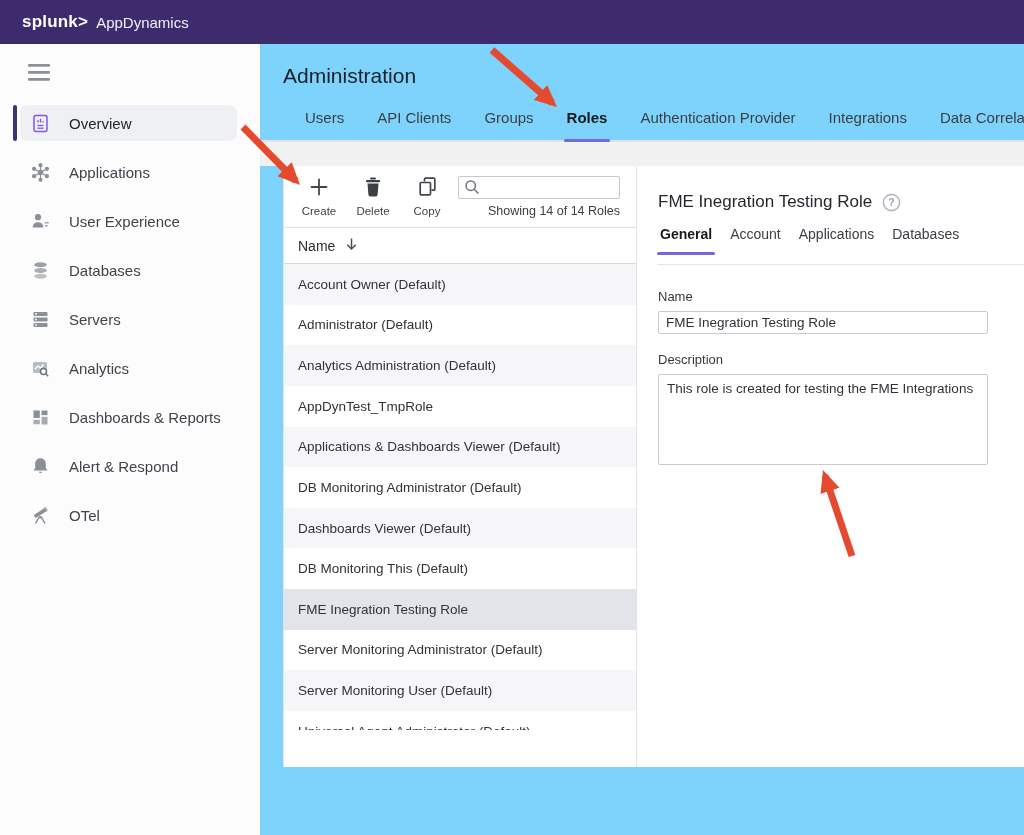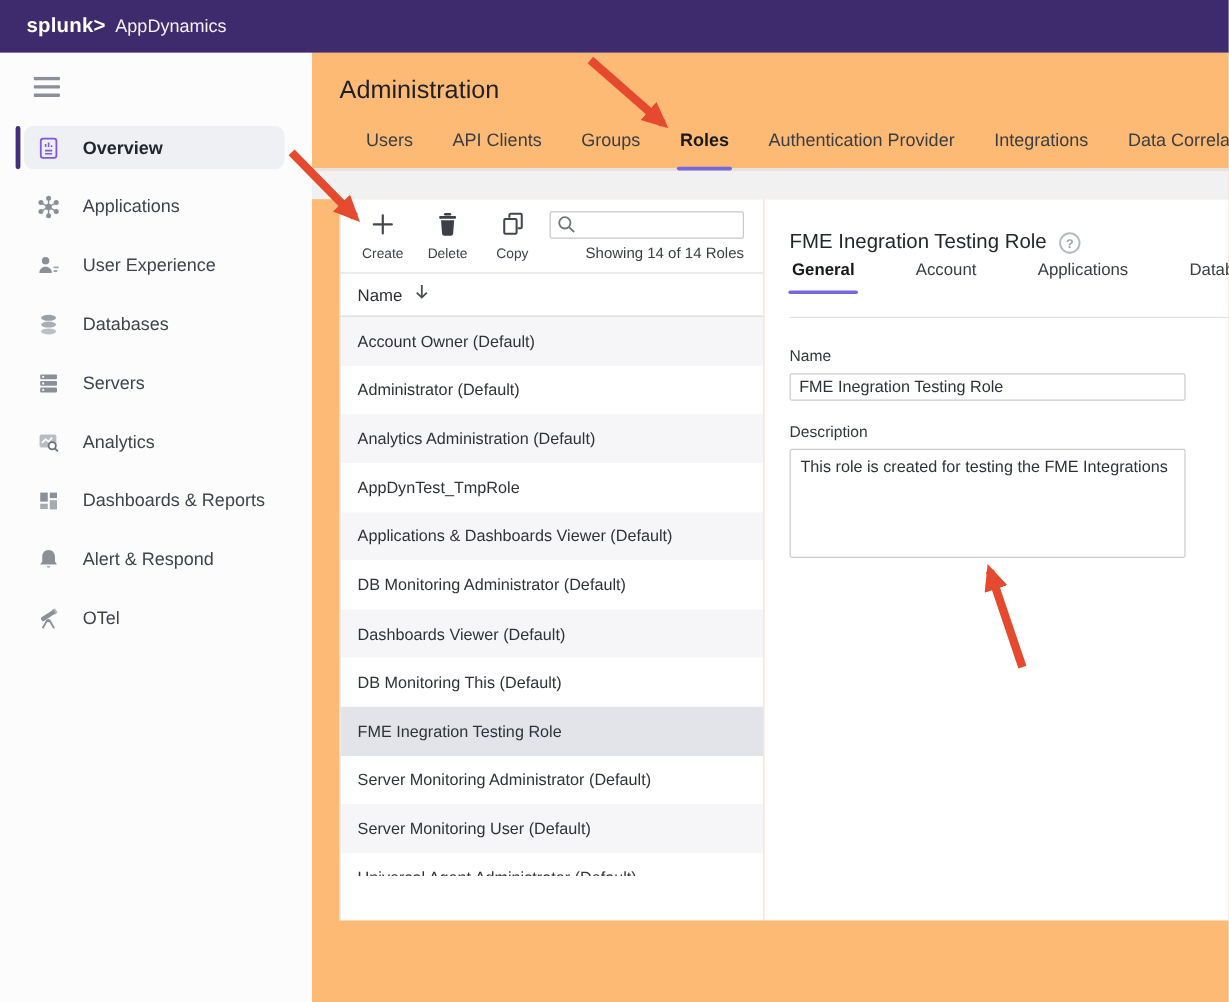--- a/index.html
+++ b/index.html
@@ -8,27 +8,27 @@
   .page { position:relative; width:1024px; height:652px; }
 
   
   .topbar { height:44px; background:#3d2b6d; display:flex; align-items:center; padding-left:22px; }
   .brand-splunk { color:#fff; font-weight:bold; font-size:17px; letter-spacing:.2px; }
   .brand-product { color:#f2f0fa; font-size:15px; margin-left:8px; font-weight:400; }
 
   
   .app-body { display:flex; height:791px; }
   .sidebar { width:260px; background:#fcfcfd; padding-top:18px; flex:none; }
-  .main { flex:1; background:#fdba74; min-width:0; }
+  .main { flex:1; background:#7dd3fc; min-width:0; }
 
   
   .hamburger { margin:2px 0 20px 28px; width:22px; height:17px; cursor:pointer; }
   .side-item { position:relative; height:36px; margin:0 23px 13px 20px; border-radius:8px;
     display:flex; align-items:center; padding-left:10px; gap:18px; font-size:15px; color:#3f444b; cursor:pointer; }
-  .side-item.active { background:#eef0f3; color:#23262b; font-weight:bold;margin-top:24px; }
+  .side-item.active { background:#eef0f3; color:#23262b; font-weight:normal;margin-top:24px; }
   .side-item.active::before { content:''; position:absolute; left:-7px; top:0; width:4px; height:36px;
     border-radius:3px; background:#43307c; }
   .side-icon { width:21px; height:21px; display:flex; align-items:center; justify-content:center; flex:none; }
 
   
   .admin-header { padding:18px 0 0 23px; }
   .admin-title { font-size:21px; font-weight:500; color:#1d2025; line-height:28px; }
   .tabs { display:flex; gap:33px; padding-left:45px; height:52px; align-items:flex-end;
     border-bottom:2px solid #e3e3e5; }
   .tab { padding-bottom:14px; position:relative; font-size:15px; color:#3a3e44; cursor:pointer; white-space:nowrap; }
@@ -61,21 +61,21 @@
   .roles-list { height:466px; overflow:hidden; }
   .role-row { height:40.64px; display:flex; align-items:center; padding-left:14px;
     font-size:13.5px; color:#2f3338; background:#fff; cursor:pointer; }
   .role-row:nth-child(odd) { background:#f6f6f8; }
   .role-row.selected { background:#e3e4e9; }
 
   
   .detail-title-row { display:flex; align-items:center; gap:10px; padding-top:22px; height:50px; }
   .detail-title { font-size:17px; font-weight:500; color:#24272c; }
   .q-icon { display:flex; cursor:pointer; }
-  .dtabs { display:flex; gap:51px; padding-left:2px; height:49px; align-items:flex-start;
+  .dtabs { display:flex; gap:18px; padding-left:2px; height:49px; align-items:center;
     border-bottom:1px solid #e2e2e4; margin-right:0; }
   .dtab { padding-bottom:12px; position:relative; font-size:14px; color:#3a3e44; cursor:pointer; }
   .dtab.active { color:#17191c; font-weight:bold; }
   .dtab.active::after { content:''; position:absolute; left:-3px; right:-3px; bottom:-1px; height:3px;
     background:#7568dd; border-radius:2px; }
   .form { padding-top:24px; width:330px; }
   .field-label { font-size:13px; color:#33373c; margin-bottom:7px; }
   .text-input { width:330px; height:23px; border:1px solid #c9cbce; border-radius:2px; padding:0 7px;
     font-size:13.5px; font-family:"Liberation Sans", sans-serif; color:#2f3338; outline:none; background:#fff; }
   .desc-area { width:330px; height:91px; border:1px solid #c9cbce; border-radius:2px; padding:6px 8px;

